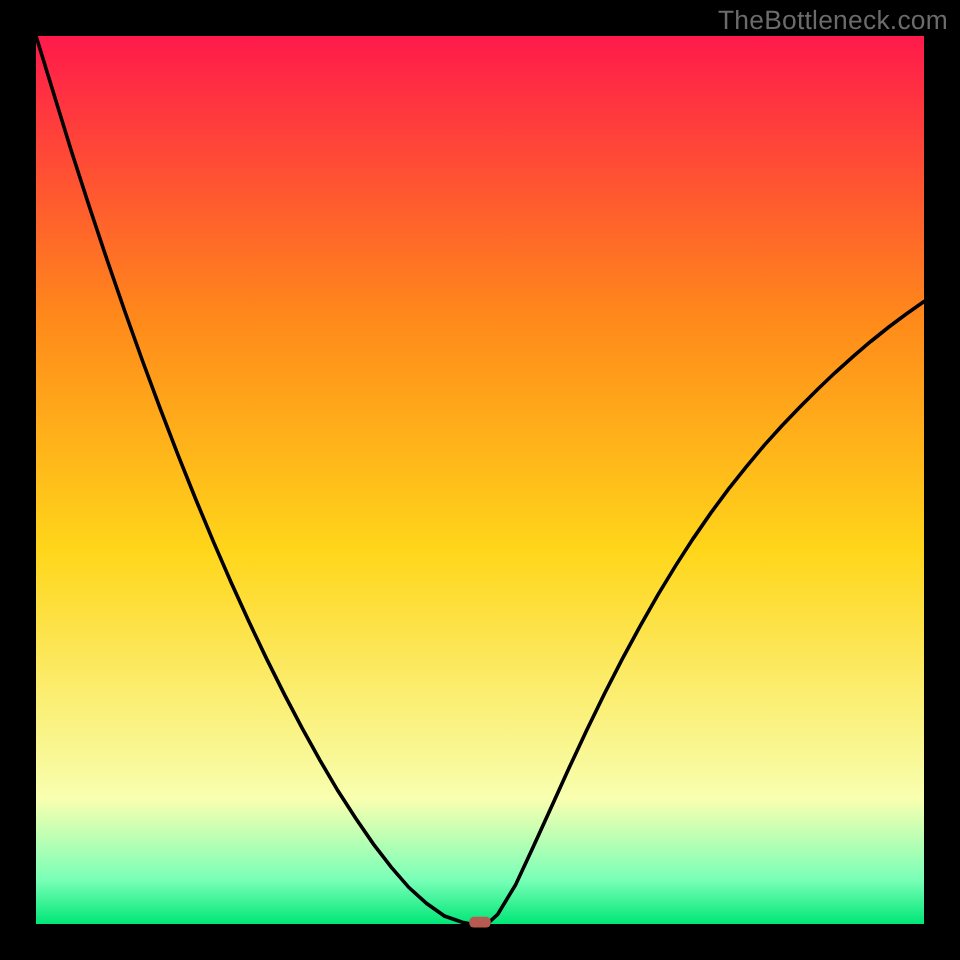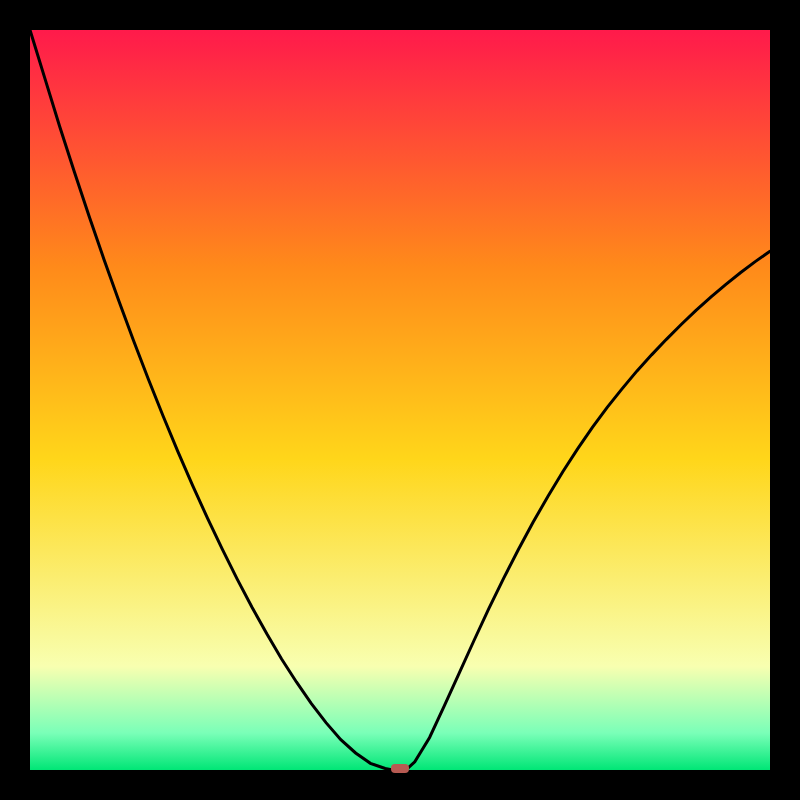--- a/index.html
+++ b/index.html
@@ -29,20 +29,21 @@
     right: 10px;
     color: #6b6b6b;
     font-size: 22px;
     letter-spacing: 0.2px;
   }
 </style>
 </head>
 <body>
 
 <div class="frame">
+  <div class="attribution">TheBottleneck.com</div>
 
   <svg class="plot" viewBox="0 0 740 740" preserveAspectRatio="none">
     <defs>
       <linearGradient id="bg" x1="0" y1="0" x2="0" y2="1">
         <stop offset="0%" stop-color="#ff1a4b"></stop>
         <stop offset="32%" stop-color="#ff8a1a"></stop>
         <stop offset="58%" stop-color="#ffd61a"></stop>
         <stop offset="86%" stop-color="#f8ffb0"></stop>
         <stop offset="95%" stop-color="#7affb8"></stop>
         <stop offset="100%" stop-color="#00e676"></stop>

